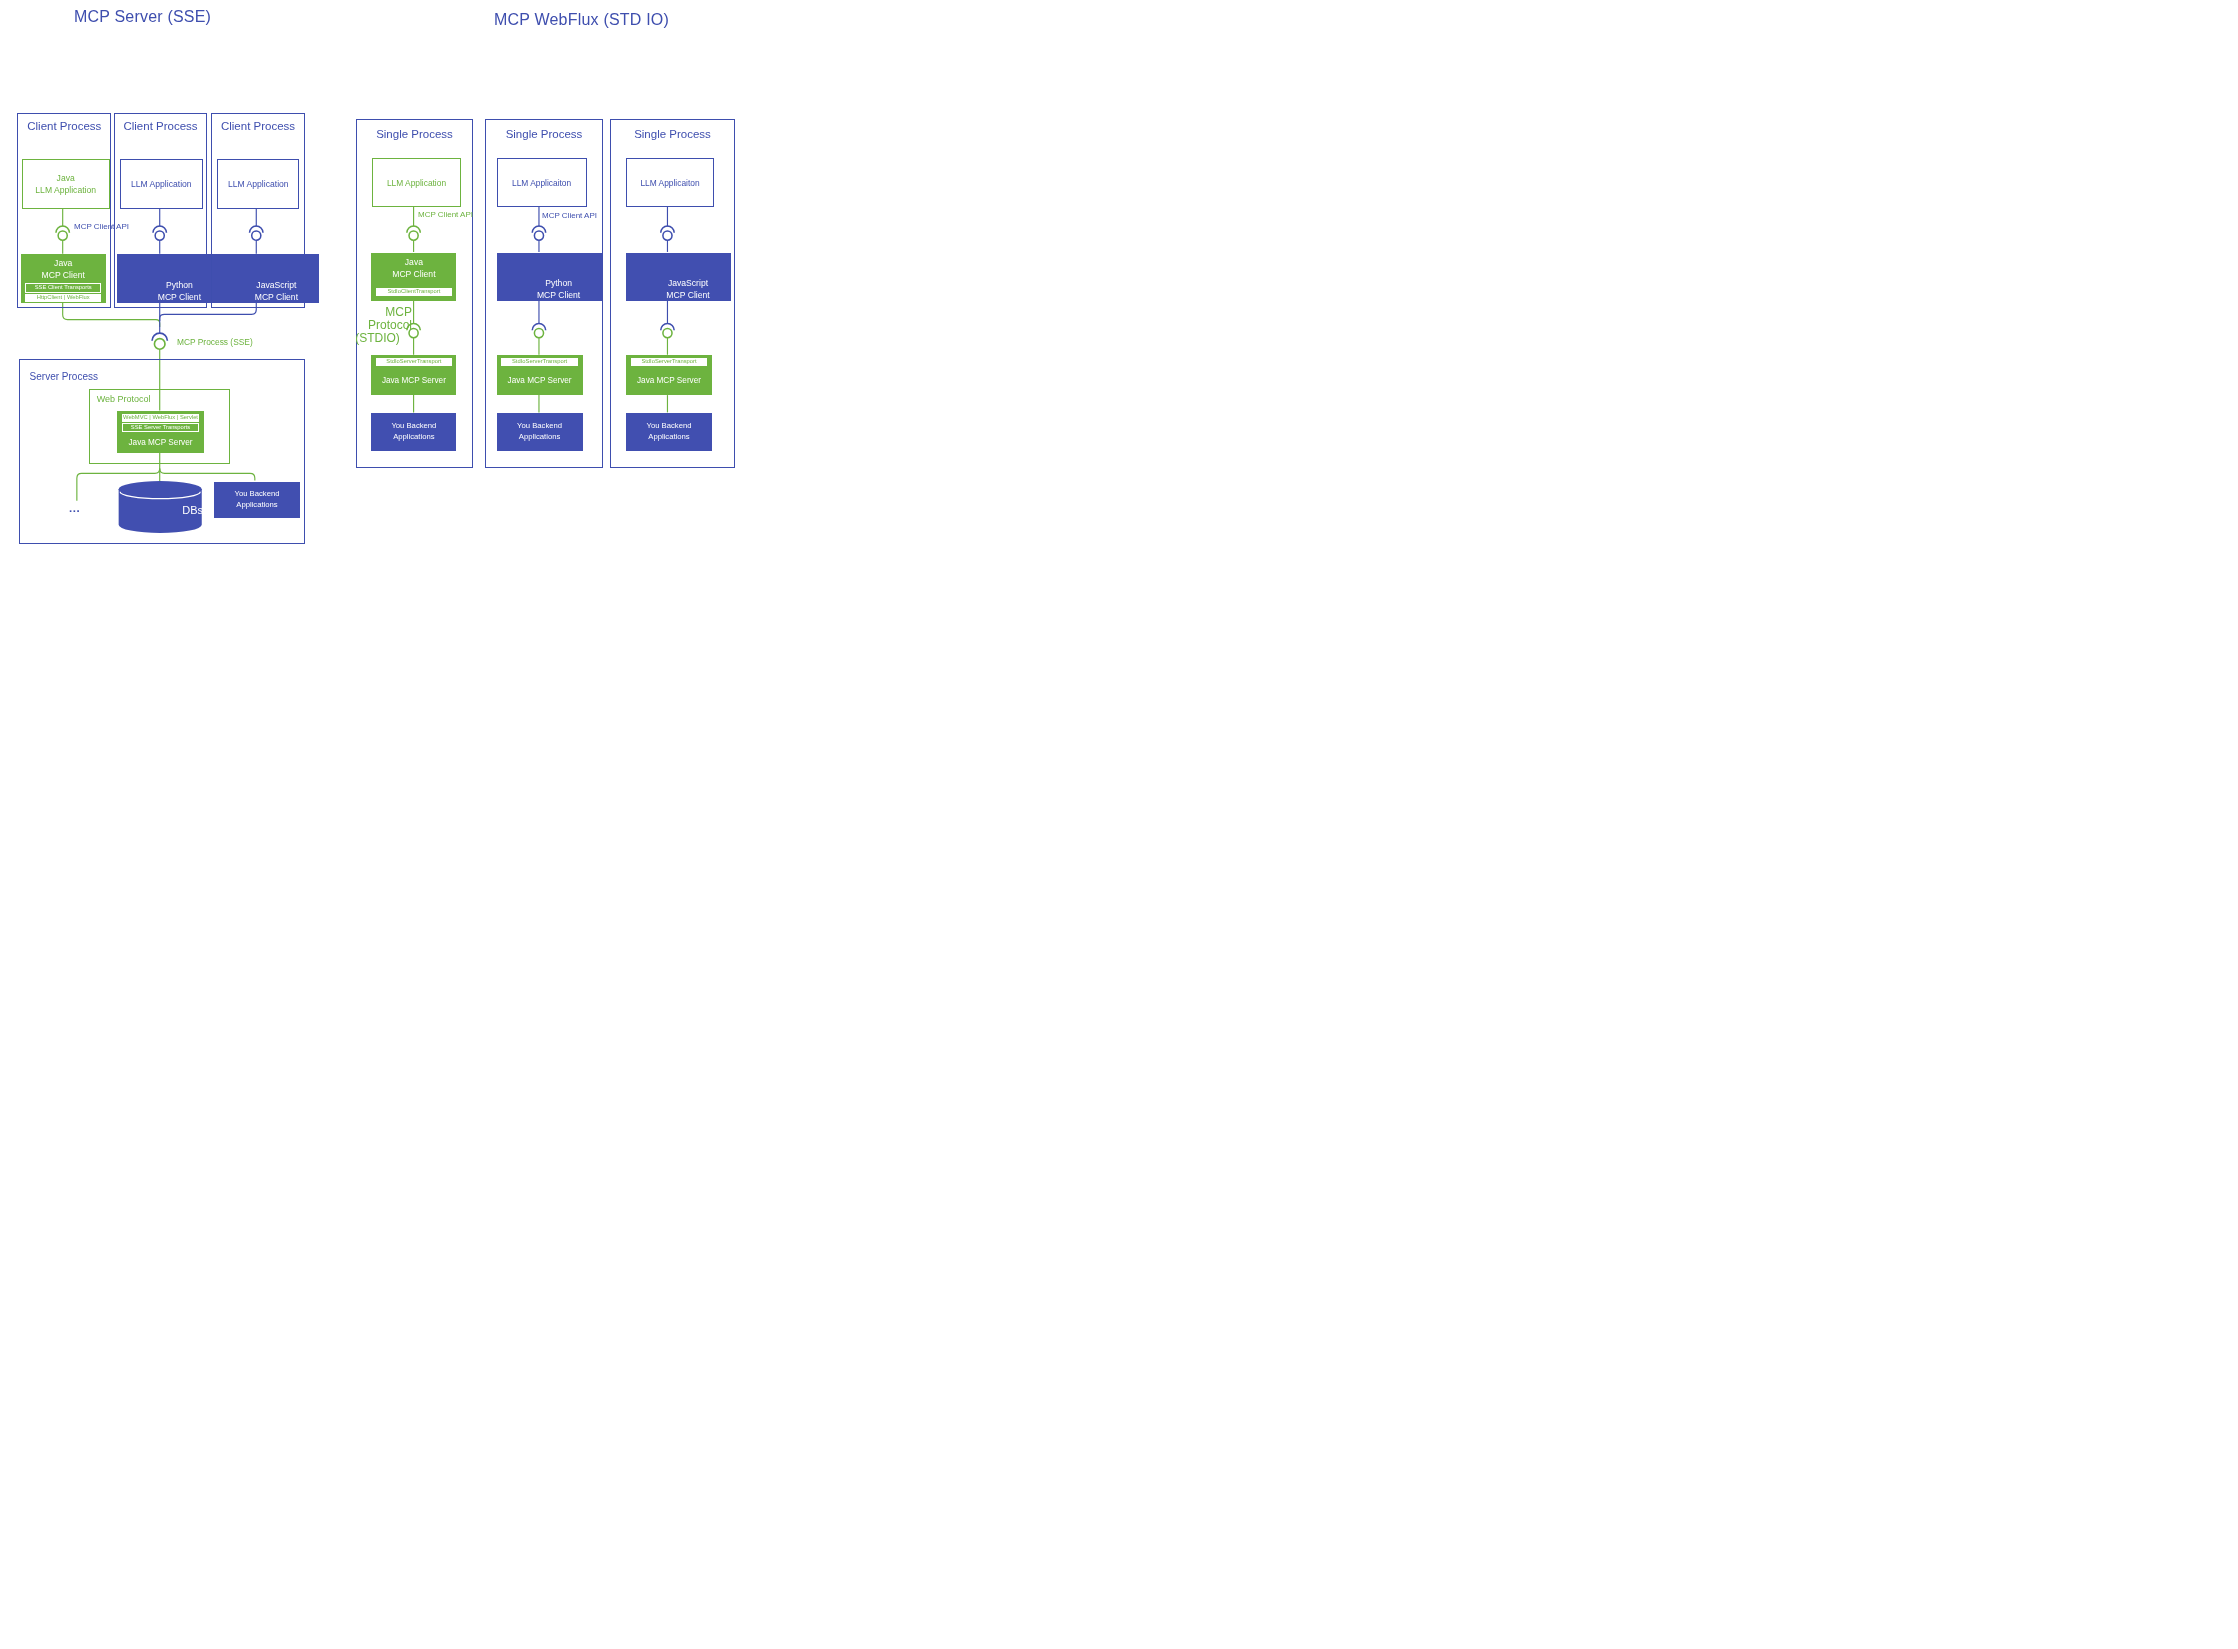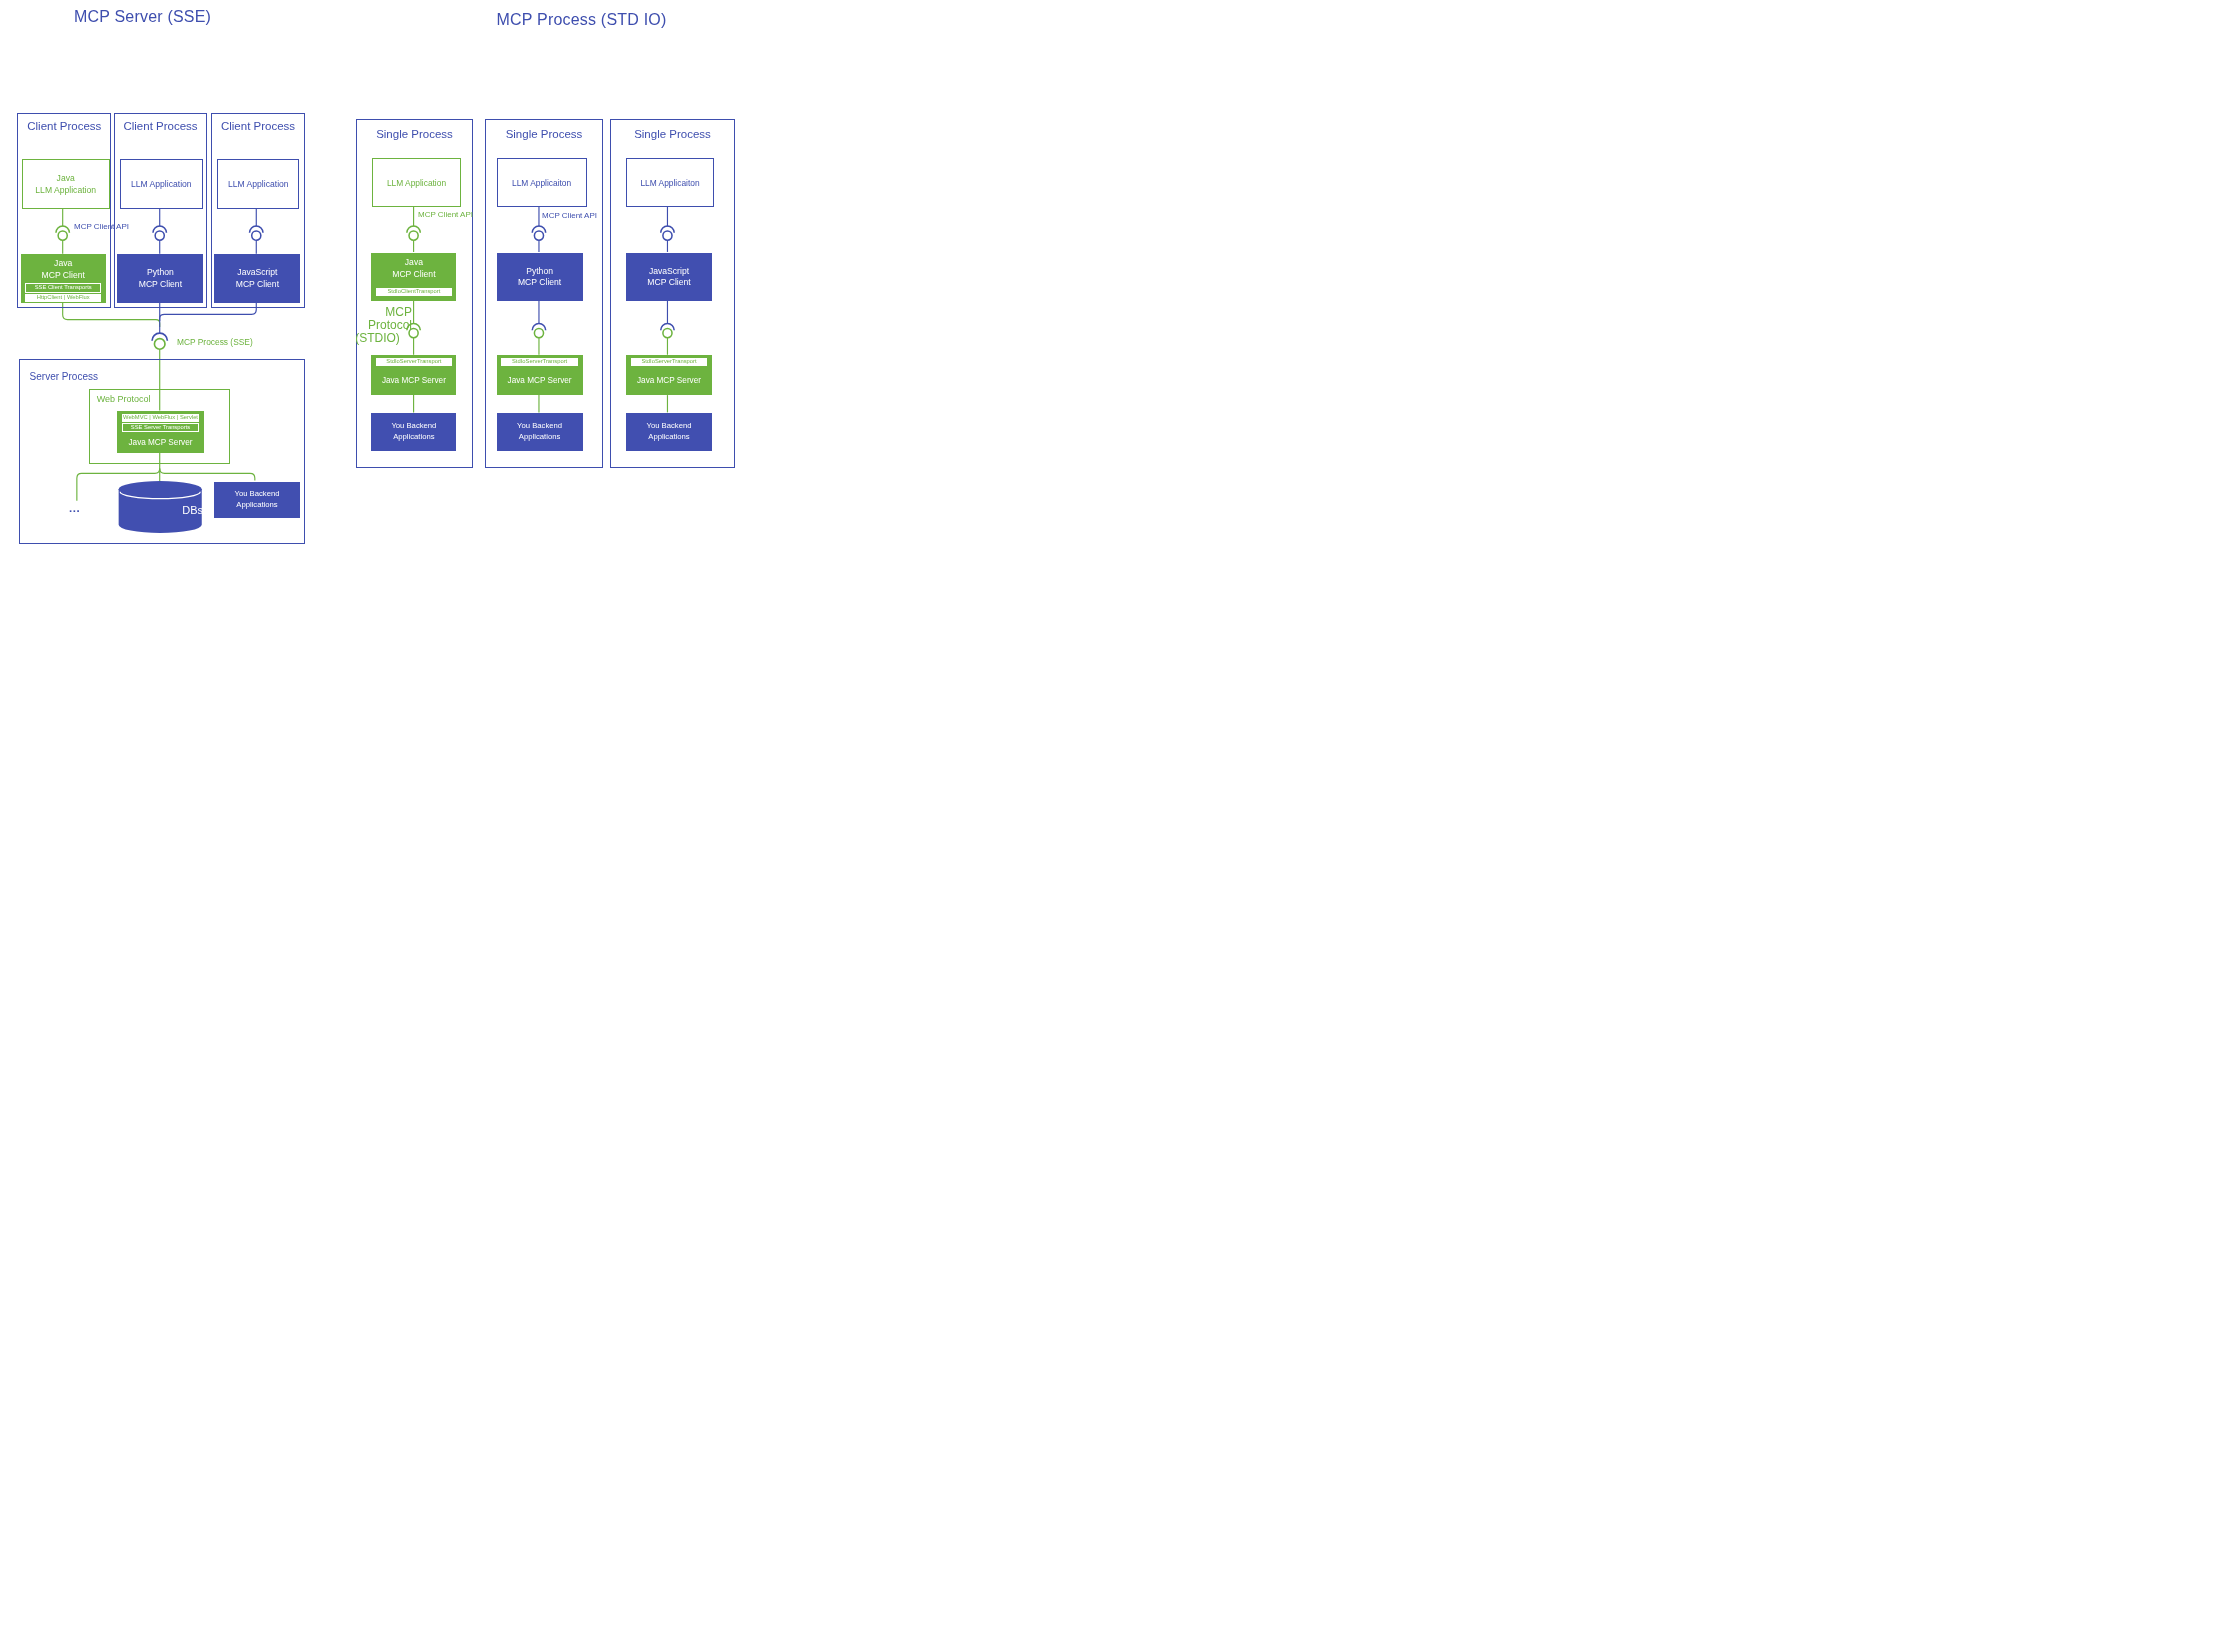--- a/index.html
+++ b/index.html
@@ -24,21 +24,21 @@
   }
   .appbox.greenline { border:0.7px solid #6DB33F; color:#6DB33F; }
   .appbox.blueline  { border:0.7px solid #3E4EAE; color:#3E4EAE; }
   .nodebox {
     position:absolute; display:flex; flex-direction:column; text-align:center;
     color:#ffffff; z-index:1;
   }
   .nodebox.greenfill { background:#6DB33F; }
   .nodebox.bluefill  { background:#414FB0; }
   .nb-line { font-size:8.6px; line-height:11.5px; }
-  .nodebox.centered { justify-content:center; }
+  .nodebox.centered { justify-content:flex-end;padding-left:19px; }
   .nodebox .pad-top { padding-top:4.3px; }
   .badge {
     margin:1px 4.8px 0 4.8px; font-size:5.8px; line-height:7.7px; text-align:center;
     white-space:nowrap; overflow:hidden;
   }
   .badge.whitebg { background:#ffffff; color:#6DB33F; }
   .badge.outline { background:transparent; border:0.7px solid #ffffff; color:#ffffff; }
   .spacer { flex-grow:1; }
   .lbl { position:absolute; font-size:8px; white-space:nowrap; z-index:2; }
   .lbl.blue  { color:#3E4EAE; }
@@ -141,21 +141,21 @@
     <path d="M1389.5,624 V674" stroke="#3E4EAE" stroke-width="2.4" fill="none"></path>
     <g>
       <path d="M1375.5,687 A14,14 0 0 1 1403.5,687" stroke="#3E4EAE" stroke-width="3.2" fill="none"></path>
       <circle cx="1389.5" cy="693" r="9.5" stroke="#6DB33F" stroke-width="3.2" fill="#ffffff"></circle>
     </g>
     <path d="M1389.5,703 V738" stroke="#6DB33F" stroke-width="2.4" fill="none"></path>
     <path d="M1389.5,822 V858" stroke="#6DB33F" stroke-width="2.4" fill="none"></path>
   </svg>
 
   <div class="section-title" style="left:37px;top:7.7px;width:211px;">MCP Server (SSE)</div>
-  <div class="section-title" style="left:476px;top:10.6px;width:211px;">MCP Process (STD IO)</div>
+  <div class="section-title" style="left:476px;top:10.6px;width:211px;">MCP WebFlux (STD IO)</div>
 
   <div class="proc" style="left:17.3px;top:113px;width:92px;height:193px;">
     <div class="proc-title">Client Process</div>
     <div class="appbox greenline" style="left:3.4px;top:45px;width:86px;height:48px;">
       <div>Java</div>
       <div>LLM Application</div>
     </div>
     <div class="nodebox greenfill" style="left:2.4px;top:140px;width:85px;height:49px;">
       <div class="nb-line pad-top">Java</div>
       <div class="nb-line">MCP Client</div>

